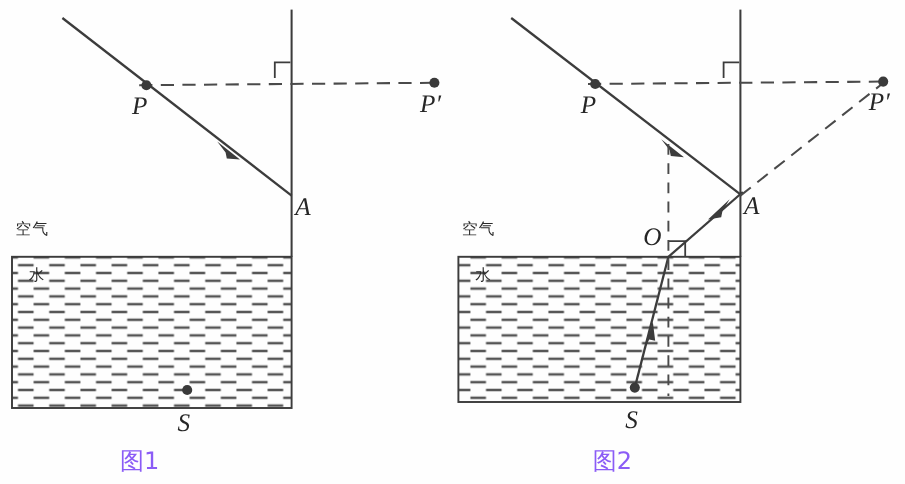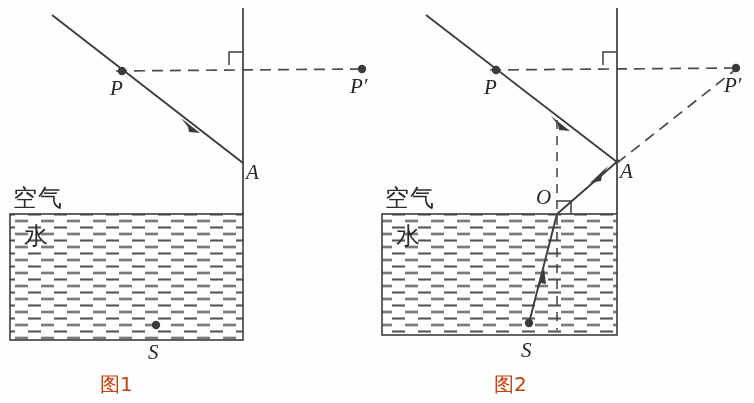--- a/index.html
+++ b/index.html
@@ -32,31 +32,31 @@
     font-style: italic;
     font-size: 21px;
     color: #262626;
     white-space: nowrap;
     user-select: none;
   }
   .lbl-cjk {
     position: absolute;
     font-family: "DejaVu Sans", sans-serif;
     font-style: normal;
-    font-size: 24px;
+    font-size: 13px;
     color: #2b2b2b;
     white-space: nowrap;
     letter-spacing: 1px;
   }
   .caption {
     position: absolute;
     font-family: "DejaVu Sans", sans-serif;
     font-style: normal;
     font-size: 20px;
-    color: #c2410c;
+    color: #8b5cf6;
     white-space: nowrap;
   }
 </style>
 </head>
 <body>
 
 <div id="figure-root">
 
   <svg class="diagram" viewBox="0 0 754 403">
     <defs>

